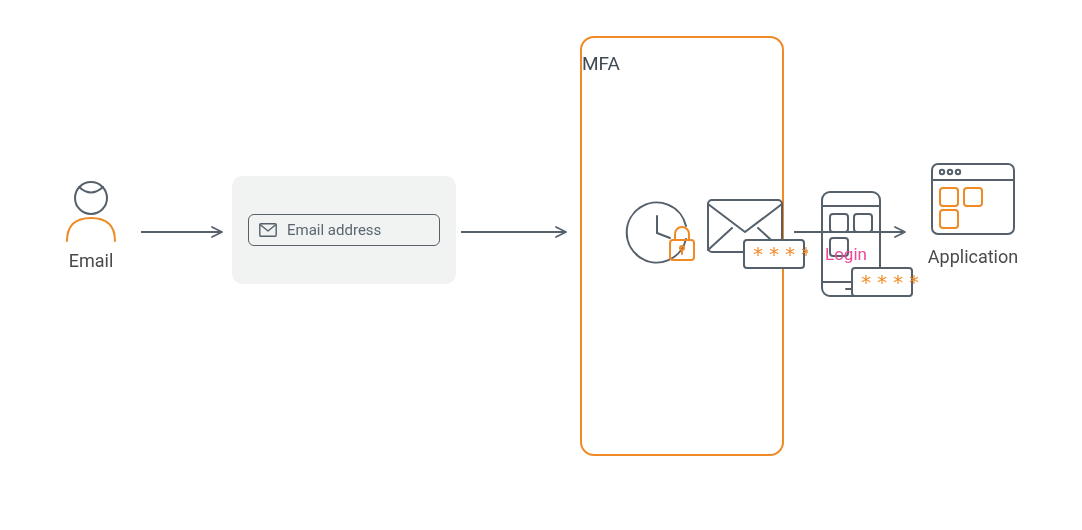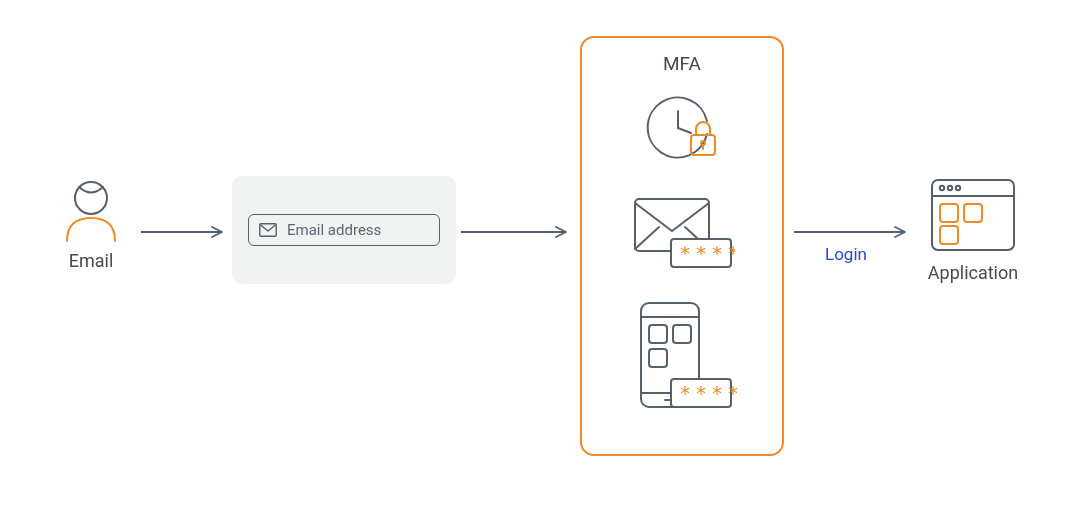--- a/index.html
+++ b/index.html
@@ -42,21 +42,21 @@
   }
   .arrow svg { display:block; }
 
   .arrow1 { left: 140px; width: 90px; top: 225px; }
   .arrow2 { left: 460px; width: 115px; top: 225px; }
   .arrow3 { left: 793px; width: 120px; top: 225px; }
 
   .arrow-label {
     position: absolute;
     font-size: 17px;
-    color: #1d4ed8;
+    color: #ec4899;
   }
   .arrow3-label { left: 825px; top: 244px; }
 
   
   .creds-panel {
     position: absolute;
     left: 232px;
     top: 176px;
     width: 224px;
     height: 108px;
@@ -97,41 +97,40 @@
     position: absolute;
     left: 580px;
     top: 36px;
     width: 204px;
     height: 420px;
     border: 2px solid #f08a24;
     border-radius: 14px;
     box-sizing: border-box;
     padding: 14px 0 12px 0;
     display: flex;
-    flex-direction: column;
-    align-items: center;
+    flex-direction: row;
   }
   .mfa-title {
     font-size: 19px;
     color: #3f4a54;
     margin-bottom: 16px;
   }
   .mfa-item {
     margin-bottom: 28px;
     display: flex;
     align-items: center;
     justify-content: center;
   }
   .mfa-item:last-child { margin-bottom: 0; }
 
   
   .app-block {
     position: absolute;
     left: 918px;
-    top: 176px;
+    top: 160px;
     width: 110px;
     text-align: center;
   }
   .app-block svg { display:block; margin: 0 auto 8px; }
 </style>
 </head>
 <body>
 
 <div class="stage">
 

